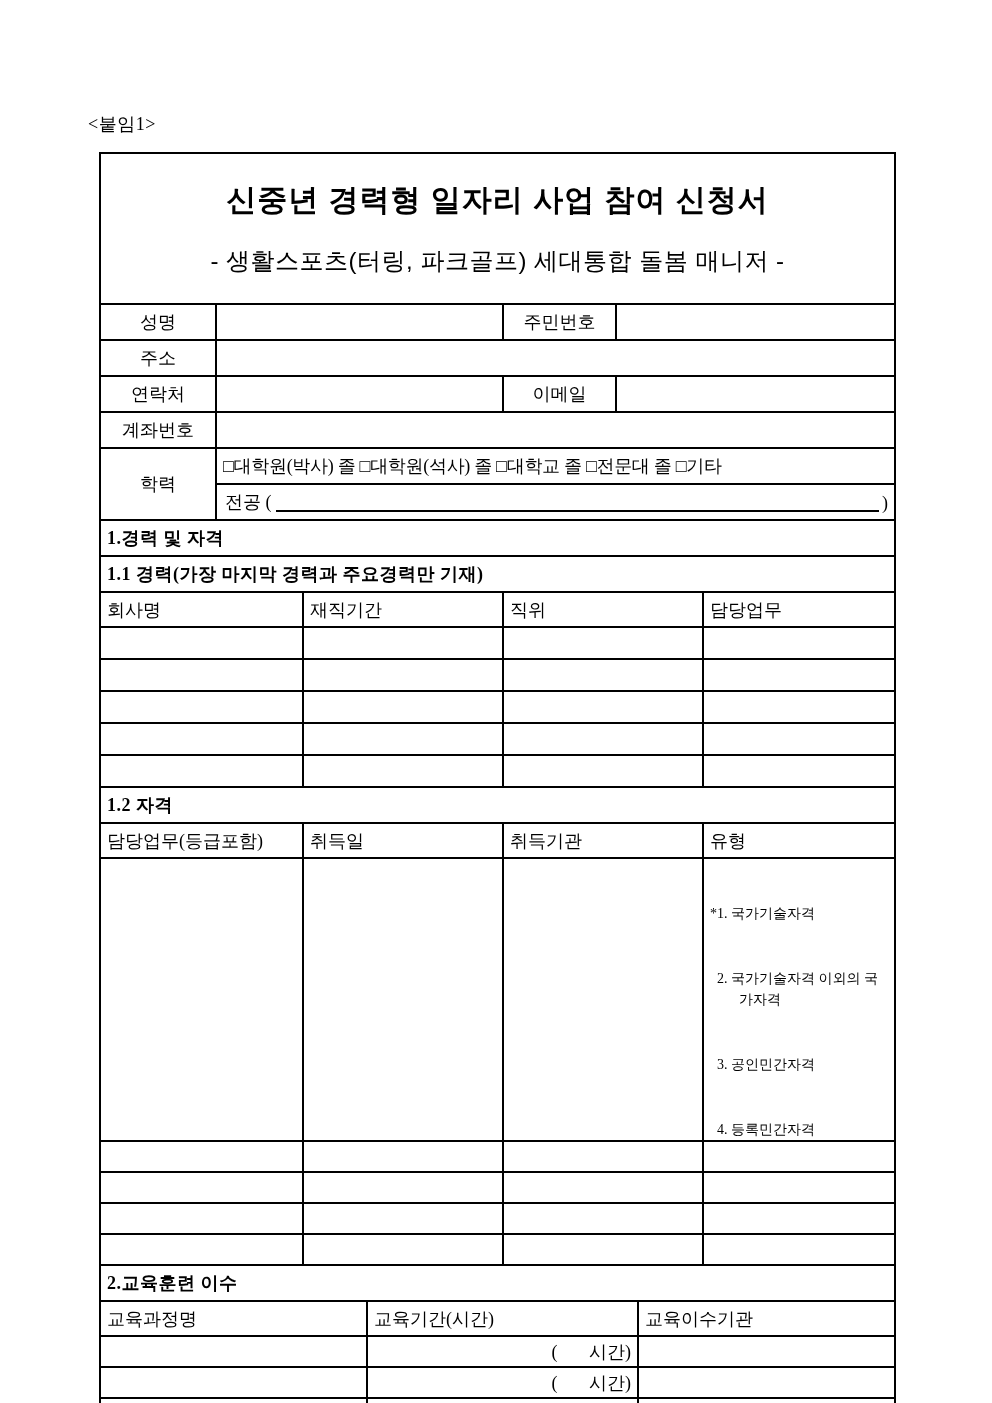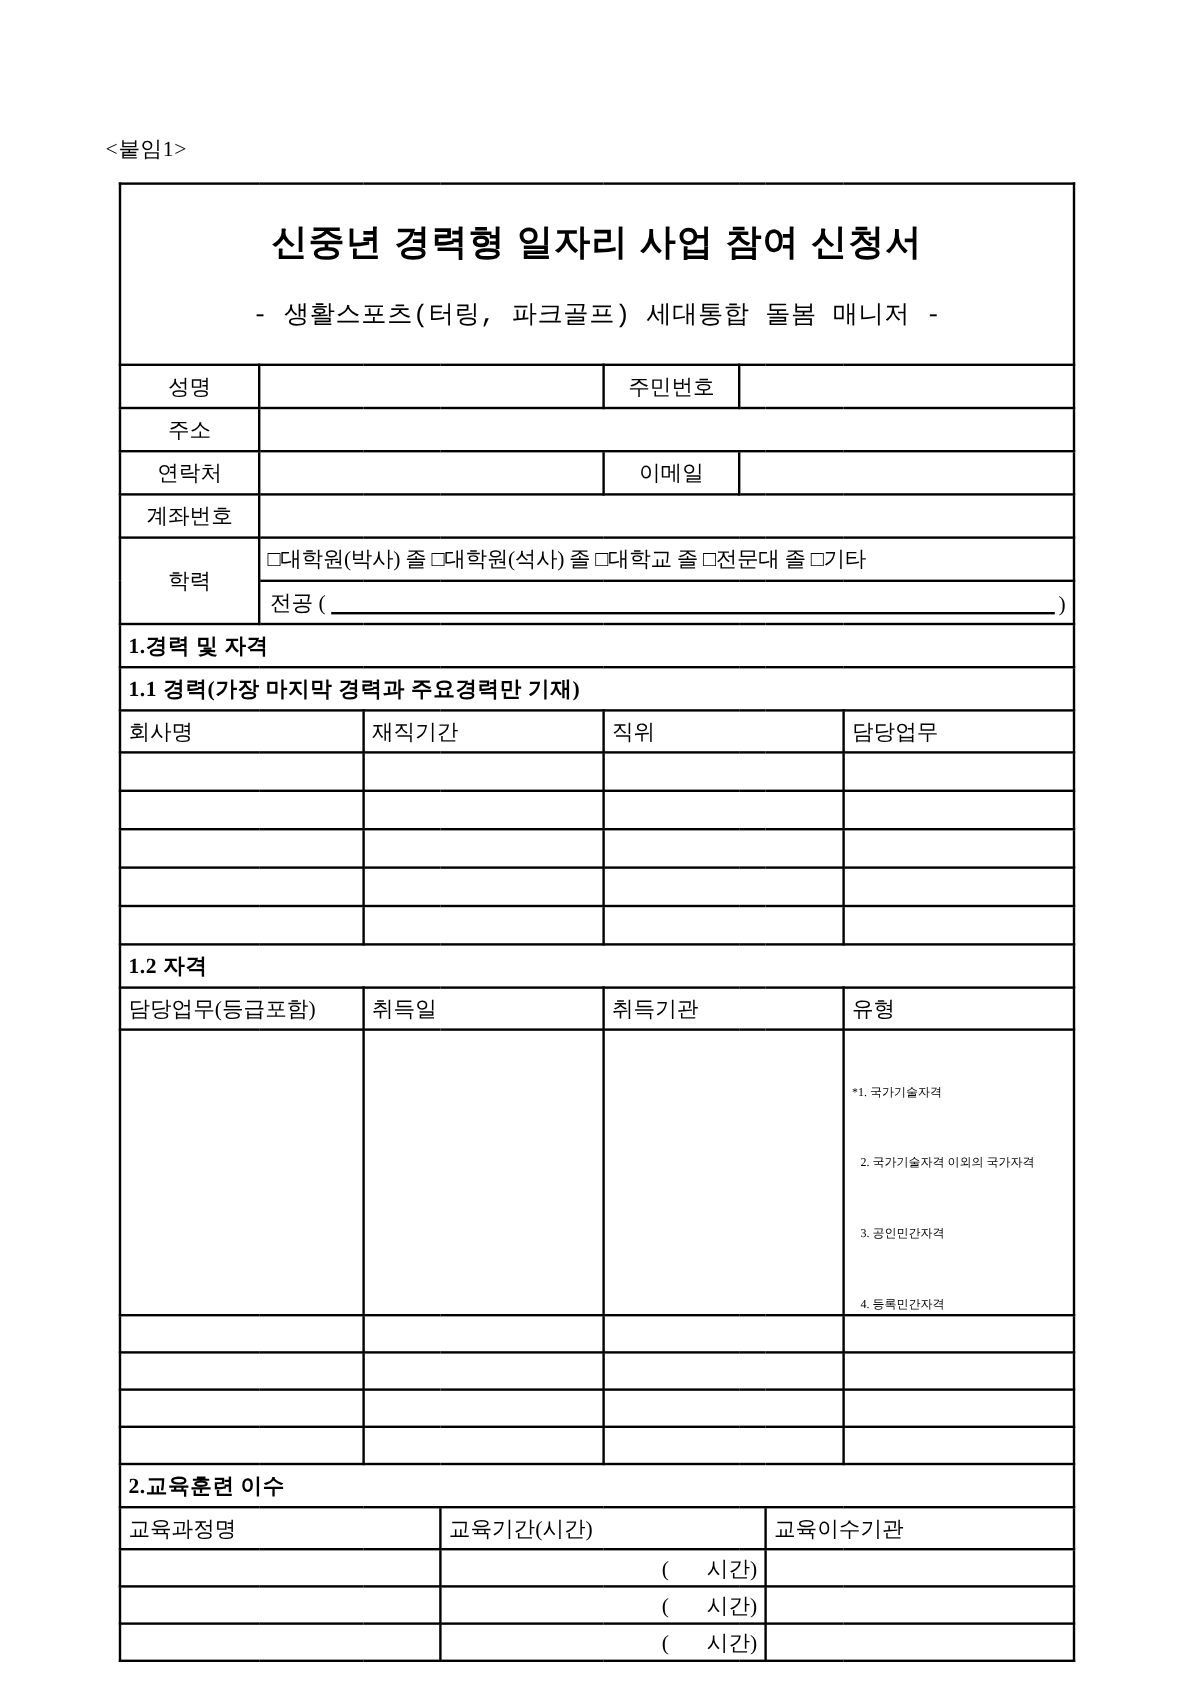--- a/index.html
+++ b/index.html
@@ -40,22 +40,22 @@
     vertical-align: top;
     padding-top: 30px;
   }
   .doc-title {
     font-family: "Liberation Sans", "DejaVu Sans", sans-serif;
     font-weight: bold;
     font-size: 30px;
     letter-spacing: 1px;
   }
   .doc-subtitle {
-    font-family: Liberation Mono, monospace;
-    font-size: 21px;
+    font-family: Liberation Sans, sans-serif;
+    font-size: 24px;
     margin-top: 24px;
     letter-spacing: 0.5px;
   }
   
   td.lbl { text-align: center; height: 34px; }
   td.fill { height: 34px; }
   td.edu-opts {
     height: 34px;
     font-size: 18px;
     padding-left: 8px;
@@ -84,21 +84,21 @@
   td.col-header { text-align: left; height: 33px; }
   td.empty-row { height: 30px; }
   td.empty-row-sm { height: 29px; }
   
   td.type-cell {
     vertical-align: top;
     padding: 4px 2px 4px 4px;
     height: 108px;
   }
   .type-opt {
-    font-size: 10px;
+    font-size: 14px;
     line-height: 1.5;
     padding-left: 22px;
     text-indent: -22px;
     margin-top: 44px;
   }
   .type-opt.indent { margin-left: 7px; }
   
   td.hours-cell {
     height: 29px;
     text-align: right;

